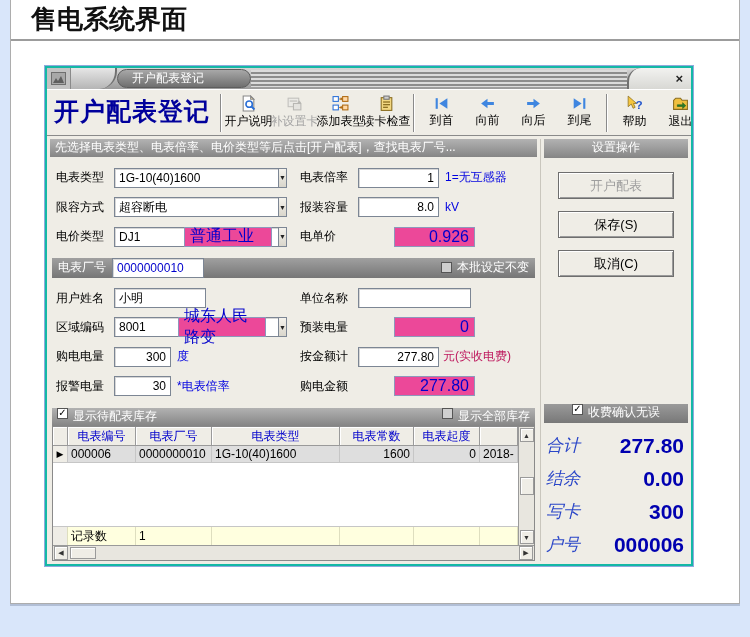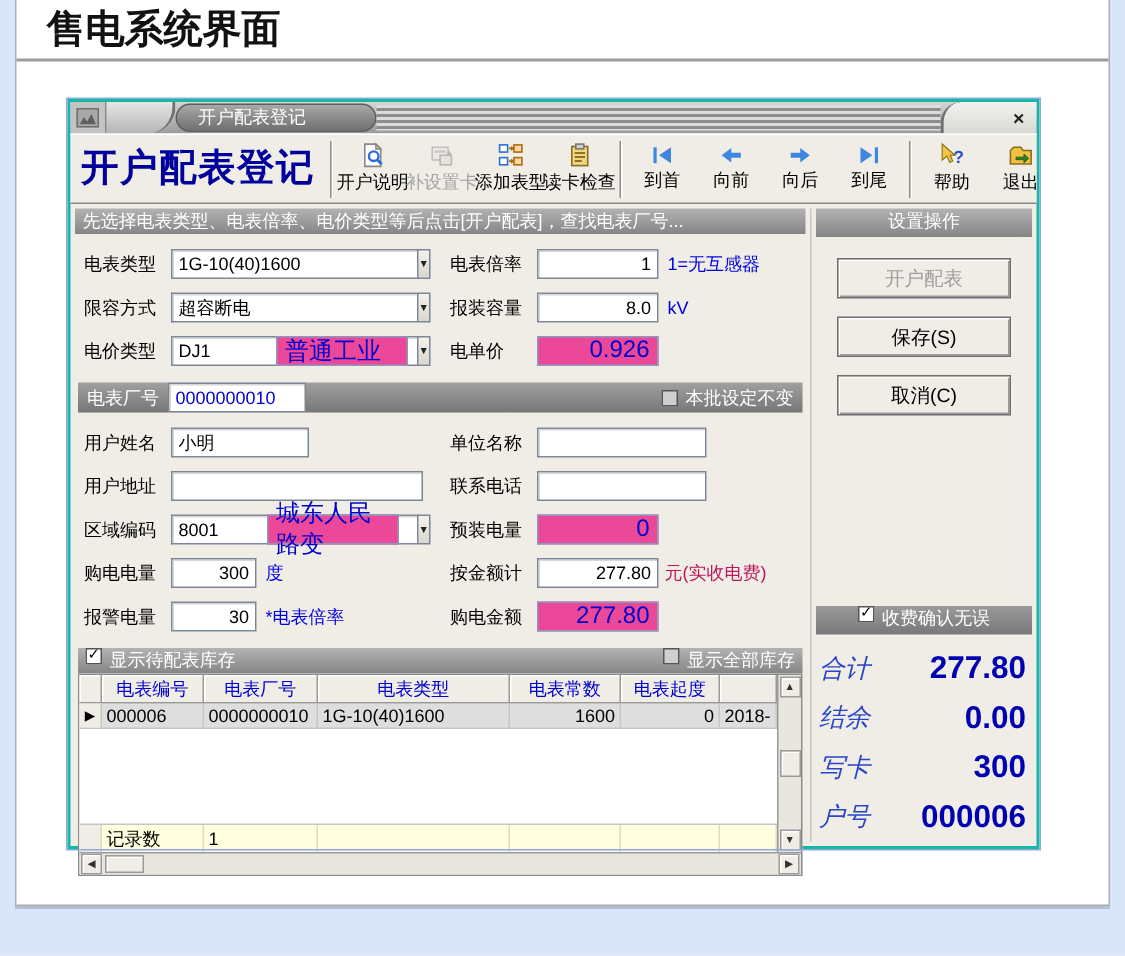--- a/index.html
+++ b/index.html
@@ -52,21 +52,21 @@
 
   .frow { position:relative; display:flex; align-items:center; height:21px; margin:0 2px 9px 6px; font-size:12px; }
   .lbl { width:58px; color:#000; white-space:nowrap; }
   .col2 { position:absolute; left:244px; top:0; height:100%; display:flex; align-items:center;justify-content:center; }
   .inp { height:20px; border:1px solid #7c8694; background:#fff; font-size:12px; padding:0 4px;
          font-family:inherit; color:#000; box-shadow:inset 1px 1px 0 #d7d7d7; }
   .inp.num { text-align:right; }
   .inp.blue { color:#0000cc; }
   .lav { height:20px; background:#ec4899; border:1px solid #8d97bb; color:#0000cc; font-size:16px;
          display:flex; align-items:center; padding:0 5px; }
-  .lav.num { justify-content:flex-end; }
+  .lav.num { justify-content:flex-end;margin-left:36px; }
   .dd { display:flex; align-items:stretch; height:20px; }
   .dd .inp { border-right:none; flex:1; height:20px; }
   .ddbtn { width:17px; background:linear-gradient(#f4f2ec,#d9d6cc); border:1px solid #7c8694;
            display:flex; align-items:center; justify-content:center; font-size:7px; color:#222; }
   .note-blue { color:#0000e0; margin-left:6px; white-space:nowrap; }
   .note-red { color:#be185d; margin-left:4px; white-space:nowrap; }
 
   .darkbar { height:20px; background:linear-gradient(#a0a0a0,#767676); color:#fff; font-size:12px;
              display:flex; align-items:center; padding:0 6px; margin:2px 2px 10px 2px; }
   .darkbar .inp { margin-left:6px; }
@@ -314,28 +314,20 @@
 
         <div class="frow">
           <span class="lbl">用户姓名</span>
           <input class="inp" style="width: 92px;" value="小明">
           <span class="col2">
             <span class="lbl">单位名称</span>
             <input class="inp" style="width: 113px;" value="">
           </span>
         </div>
 
-        <div class="frow">
-          <span class="lbl">用户地址</span>
-          <input class="inp" style="width: 168px;" value="">
-          <span class="col2">
-            <span class="lbl">联系电话</span>
-            <input class="inp" style="width: 113px;" value="">
-          </span>
-        </div>
 
         <div class="frow">
           <span class="lbl">区域编码</span>
           <span class="dd" style="width:58px">
             <input class="inp" value="8001" style="">
             <span class="ddbtn">▼</span>
           </span>
           <span class="lav" style="width:88px;margin-left:6px">城东人民路变</span>
           <span class="col2">
             <span class="lbl">预装电量</span>

